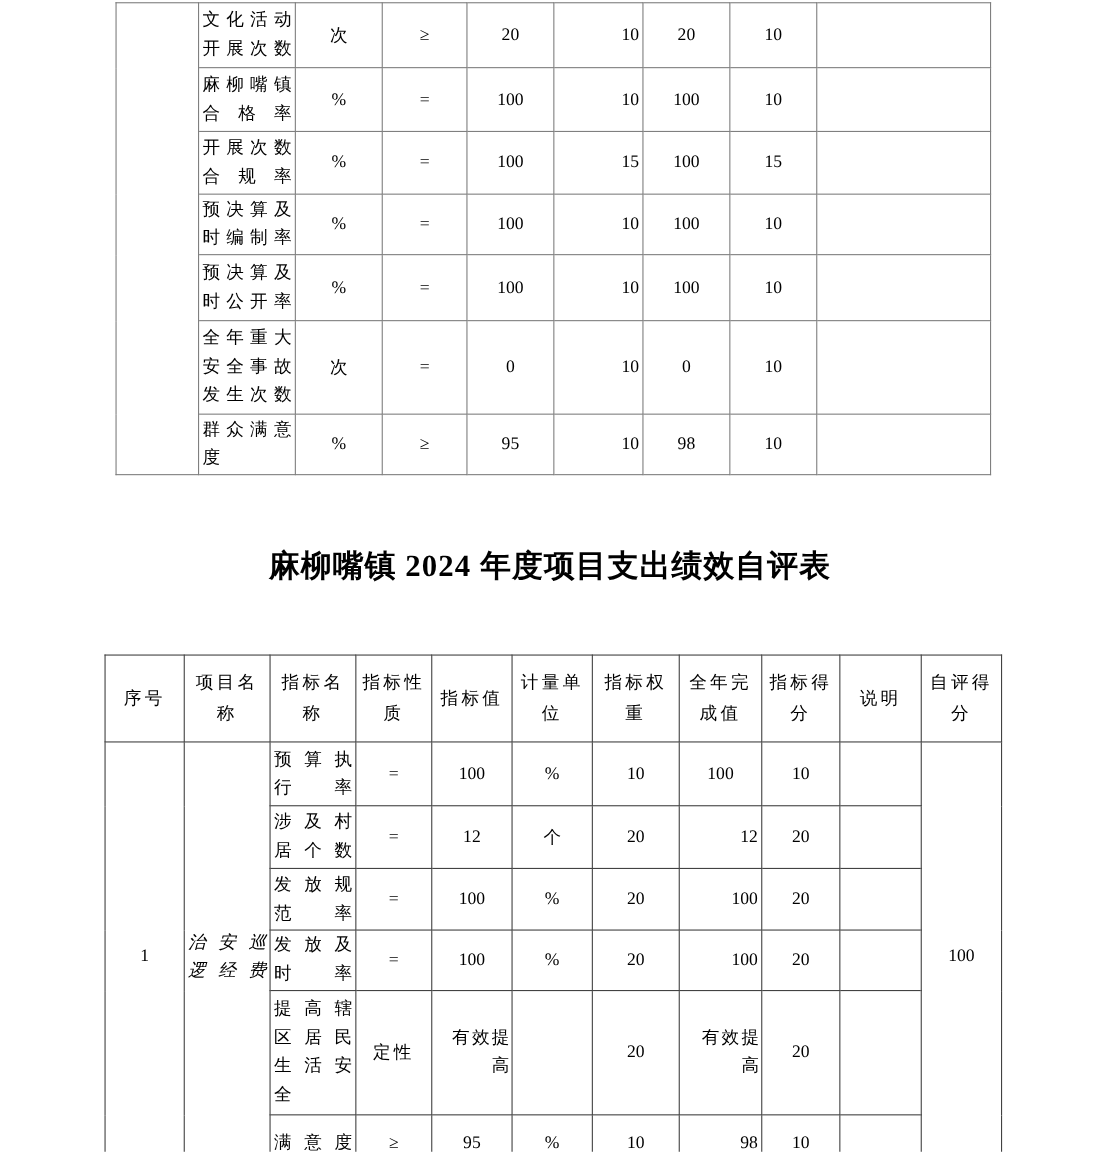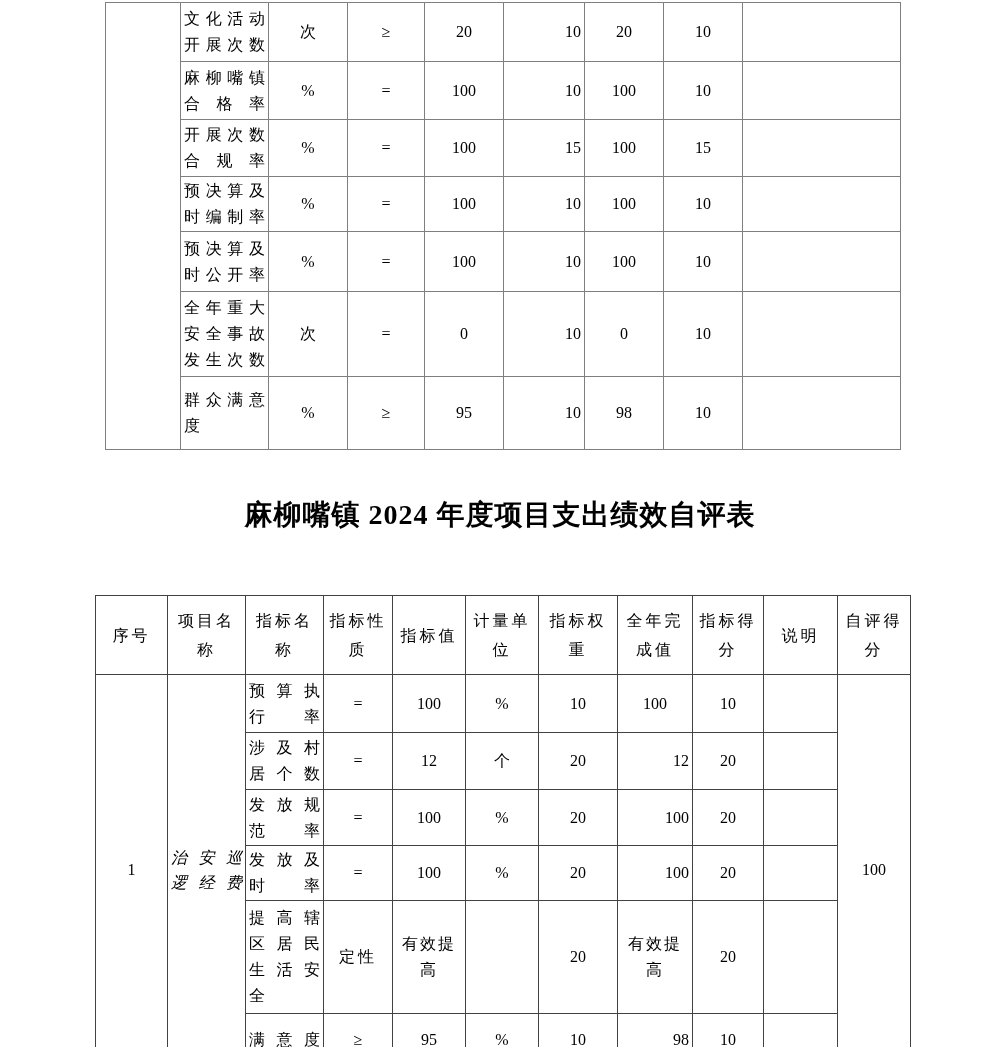--- a/index.html
+++ b/index.html
@@ -19,21 +19,21 @@
   .t2 td,.t2 th{border:1px solid #424242;}
 
   
   .nm{ 
     text-align:justify;text-align-last:justify;text-justify:inter-character;
     white-space:pre-line;padding:1px 3px;line-height:26px;
   }
   .c{text-align:center;}
   .r{text-align:right;padding-right:3px;}
   .pc{ 
-    white-space:pre-line;text-align:center;line-height:26px;letter-spacing:2px;
+    white-space:pre-line;text-align:right;line-height:26px;letter-spacing:2px;
   }
   .ls{letter-spacing:3px;}
   .h{ 
     white-space:pre-line;text-align:center;line-height:29px;letter-spacing:3px;
   }
 
   .doc-title{
     position:absolute;left:0;top:496px;width:1000px;text-align:center;
     font-size:28px;font-weight:bold;letter-spacing:1px;
   }
@@ -115,21 +115,21 @@
 安全事故
 发生次数</td>
     <td class="c">次</td>
     <td class="c">=</td>
     <td class="c">0</td>
     <td class="r">10</td>
     <td class="c">0</td>
     <td class="c">10</td>
     <td></td>
   </tr>
-  <tr style="height:73px">
+  <tr style="height:55px">
     <td class="nm">群众满意
 度</td>
     <td class="c">%</td>
     <td class="c">≥</td>
     <td class="c">95</td>
     <td class="r">10</td>
     <td class="c">98</td>
     <td class="c">10</td>
     <td></td>
   </tr>

